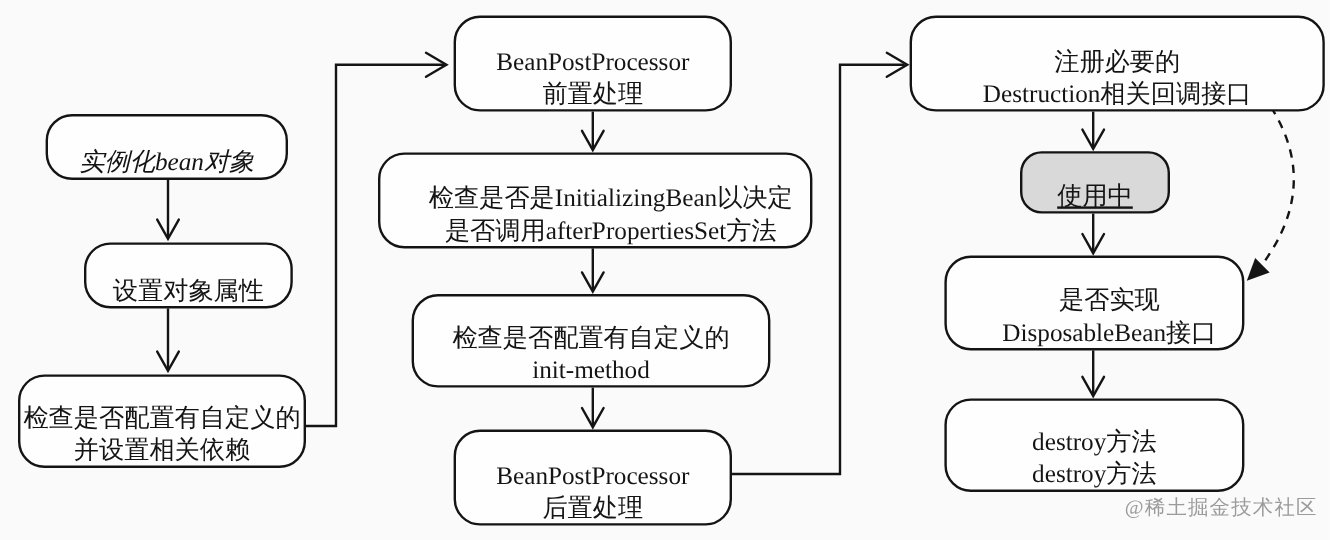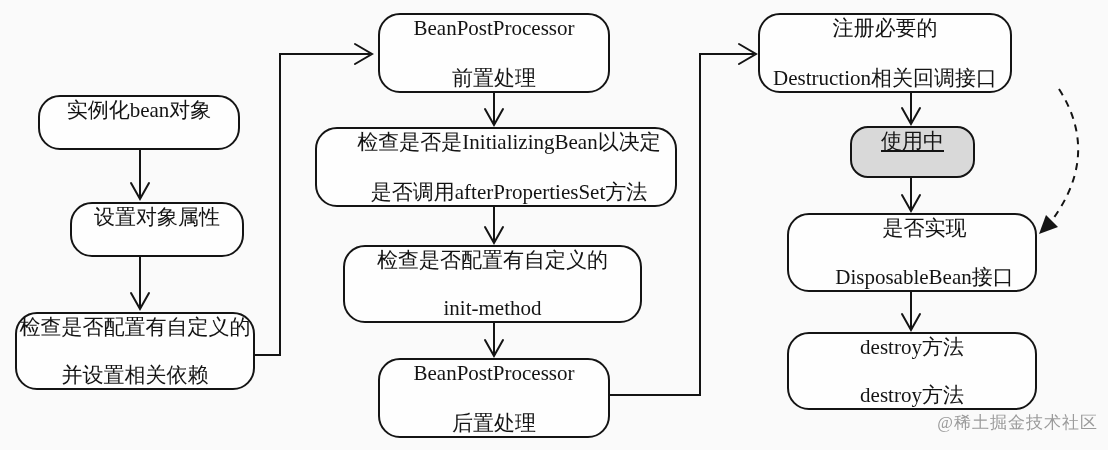--- a/index.html
+++ b/index.html
@@ -7,21 +7,21 @@
     position:relative;
     width:1108px;height:450px;
     background:#fafafa;
     overflow:hidden;
     font-family:"Liberation Serif","DejaVu Serif",serif;
   }
   .connectors{position:absolute;left:0;top:0;width:1108px;height:450px;z-index:1;}
   .node{
     position:absolute;z-index:2;box-sizing:border-box;
     background:#fefefe;border:2.5px solid #141414;border-radius:22px;
-    display:flex;flex-direction:column;justify-content:space-between;align-items:center;
+    display:flex;flex-direction:column;justify-content:flex-end;align-items:center;
     text-align:center;color:#141414;font-size:21px;line-height:1.26;
   }
   .node .ln{white-space:nowrap;}
   .node.shaded{background:#d9d9d9;border-radius:18px;text-decoration:underline;}
   .watermark{
     position:absolute;z-index:3;right:10px;top:411px;
     color:#9b9b9b;font-size:17px;letter-spacing:1px;white-space:nowrap;
   }
   .arrow{stroke:#141414;stroke-width:2;fill:none;}
   .arrow-head{stroke:#141414;stroke-width:2;fill:none;stroke-linecap:round;}
@@ -79,21 +79,21 @@
       <line class="arrow" x1="911" y1="292" x2="911" y2="329"></line>
       <polyline class="arrow-head" points="902,314 911,330 920,314"></polyline>
     </g>
 
     <g>
       <path class="dashed" d="M 1059 89 Q 1103 158 1046 228"></path>
       <polygon class="solid-head" points="1039,234 1058,227 1046,215"></polygon>
     </g>
   </svg>
 
-  <div class="node" style="left:38px;top:95px;width:202px;height:55px;">
+  <div class="node" style="left:38px;top:95px;width:202px;height:55px;font-style:italic;">
     <div class="ln">实例化bean对象</div>
   </div>
 
   <div class="node" style="left:70px;top:202px;width:174px;height:55px;">
     <div class="ln">设置对象属性</div>
   </div>
 
   <div class="node" style="left:15px;top:312px;width:240px;height:78px;">
     <div class="ln">检查是否配置有自定义的</div>
     <div class="ln">并设置相关依赖</div>
@@ -112,21 +112,21 @@
   <div class="node" style="left:343px;top:245px;width:299px;height:78px;">
     <div class="ln">检查是否配置有自定义的</div>
     <div class="ln">init-method</div>
   </div>
 
   <div class="node" style="left:378px;top:358px;width:232px;height:80px;">
     <div class="ln">BeanPostProcessor</div>
     <div class="ln">后置处理</div>
   </div>
 
-  <div class="node" style="left:758px;top:13px;width:254px;height:80px;font-family:Liberation Serif, serif;">
+  <div class="node" style="left:758px;top:13px;width:346px;height:80px;font-family:Liberation Serif, serif;">
     <div class="ln">注册必要的</div>
     <div class="ln">Destruction相关回调接口</div>
   </div>
 
   <div class="node shaded" style="left:850px;top:126px;width:125px;height:52px;">
     <div class="ln">使用中</div>
   </div>
 
   <div class="node" style="left:787px;top:213px;width:250px;height:79px;padding-left:25px;">
     <div class="ln">是否实现</div>

